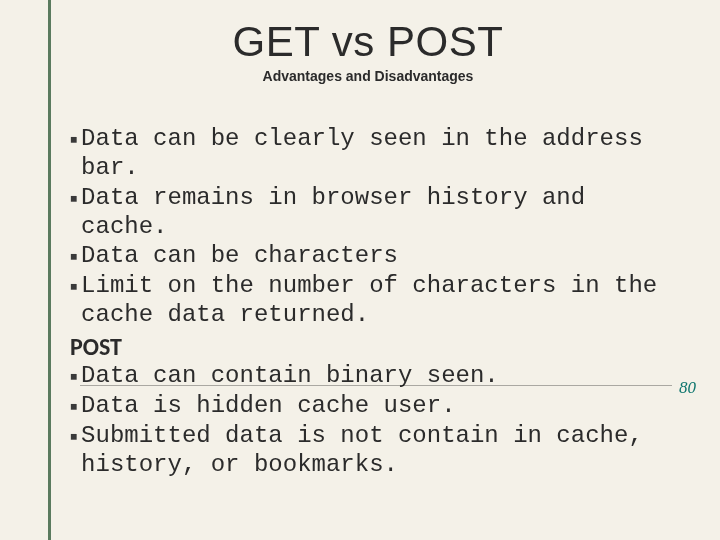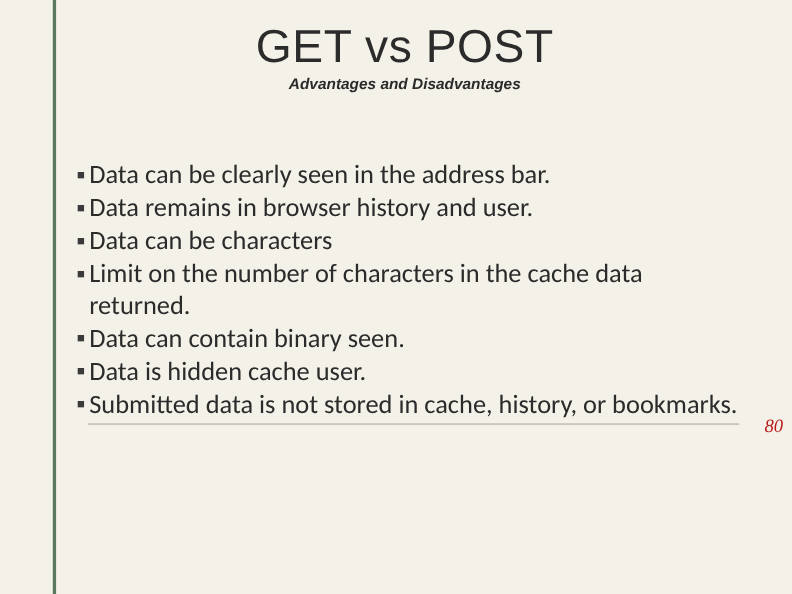--- a/index.html
+++ b/index.html
@@ -34,61 +34,61 @@
     font-weight: 400;
     text-align: center;
     margin: 0 0 0 0;
     letter-spacing: 0.5px;
   }
   .subtitle {
     font-family: Arial, Helvetica, sans-serif;
     font-size: 14px;
     font-weight: 700;
     text-align: center;
-    margin: 2px 0 60px 0;
-    font-style: italic;
+    margin: 2px 0 40px 0;
   }
   .content {
     font-size: 24px;
     line-height: 1.22;
     margin-left: 14px;
   }
   .item {
     display: flex;
     align-items: flex-start;
   }
   .bullet {
     color: #3a3a3a;
     margin-right: 4px;
     font-size: 20px;
     line-height: 30px;
     font-weight: 700;
   }
   .txt {
     flex: 1 1 auto;
+    font-family: Liberation Mono, monospace;
   }
   .section-head {
     font-weight: 700;
     margin-top: 2px;
     margin-bottom: 0;
   }
   .footer-line {
     position: absolute;
     left: 80px;
     right: 48px;
     bottom: 26px;
     height: 1px;
     background: rgba(0,0,0,0.30);
   }
   .page-num {
     position: absolute;
-    right: 8px;
+    right: 24px;
     bottom: 14px;
     font-size: 17px;
-    color: #b91c1c;
+    color: #0f766e;
     font-style: italic;
     font-family: Georgia, "Times New Roman", serif;
   }
 </style>
 </head>
 <body>
 
 <div class="slide">
   <div class="vline"></div>
 
@@ -96,42 +96,43 @@
   <div class="subtitle">Advantages and Disadvantages</div>
 
   <div class="content">
 
     <div class="item">
       <span class="bullet">▪</span>
       <span class="txt">Data can be clearly seen in the address bar.</span>
     </div>
     <div class="item">
       <span class="bullet">▪</span>
-      <span class="txt">Data remains in browser history and user.</span>
+      <span class="txt">Data remains in browser history and cache.</span>
     </div>
     <div class="item">
       <span class="bullet">▪</span>
       <span class="txt">Data can be characters</span>
     </div>
     <div class="item">
       <span class="bullet">▪</span>
       <span class="txt">Limit on the number of characters in the cache data returned.</span>
     </div>
 
+    <div class="section-head">POST</div>
 
     <div class="item">
       <span class="bullet">▪</span>
       <span class="txt">Data can contain binary seen.</span>
     </div>
     <div class="item">
       <span class="bullet">▪</span>
       <span class="txt">Data is hidden cache user.</span>
     </div>
     <div class="item">
       <span class="bullet">▪</span>
-      <span class="txt">Submitted data is not stored in cache, history, or bookmarks.</span>
+      <span class="txt">Submitted data is not contain in cache, history, or bookmarks.</span>
     </div>
 
   </div>
 
   <div class="footer-line"></div>
   <div class="page-num">80</div>
 </div>
 
 </body></html>

